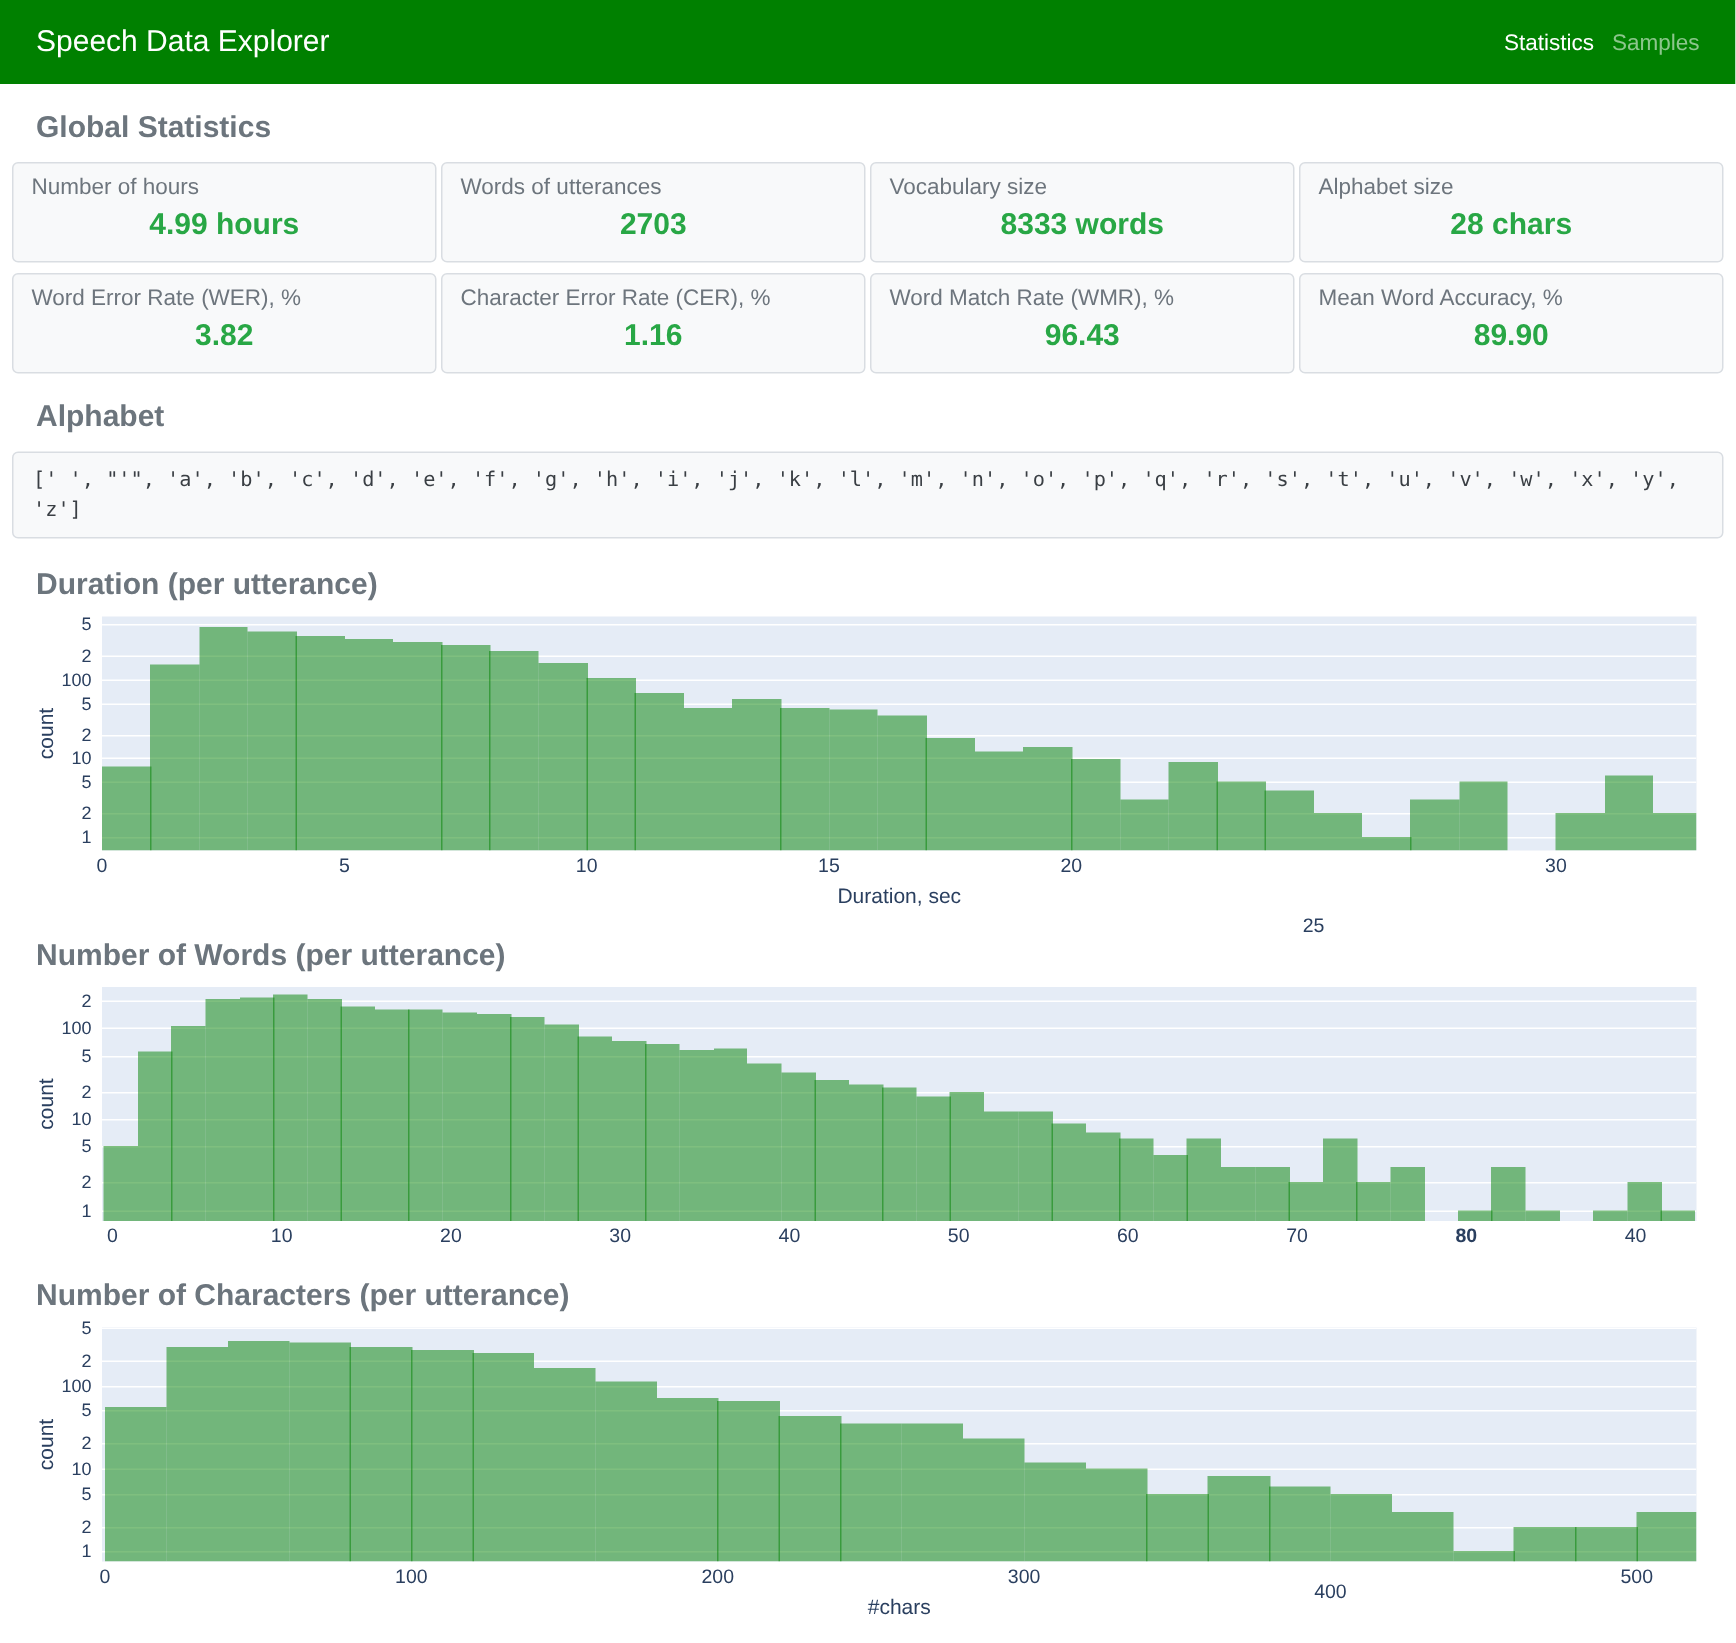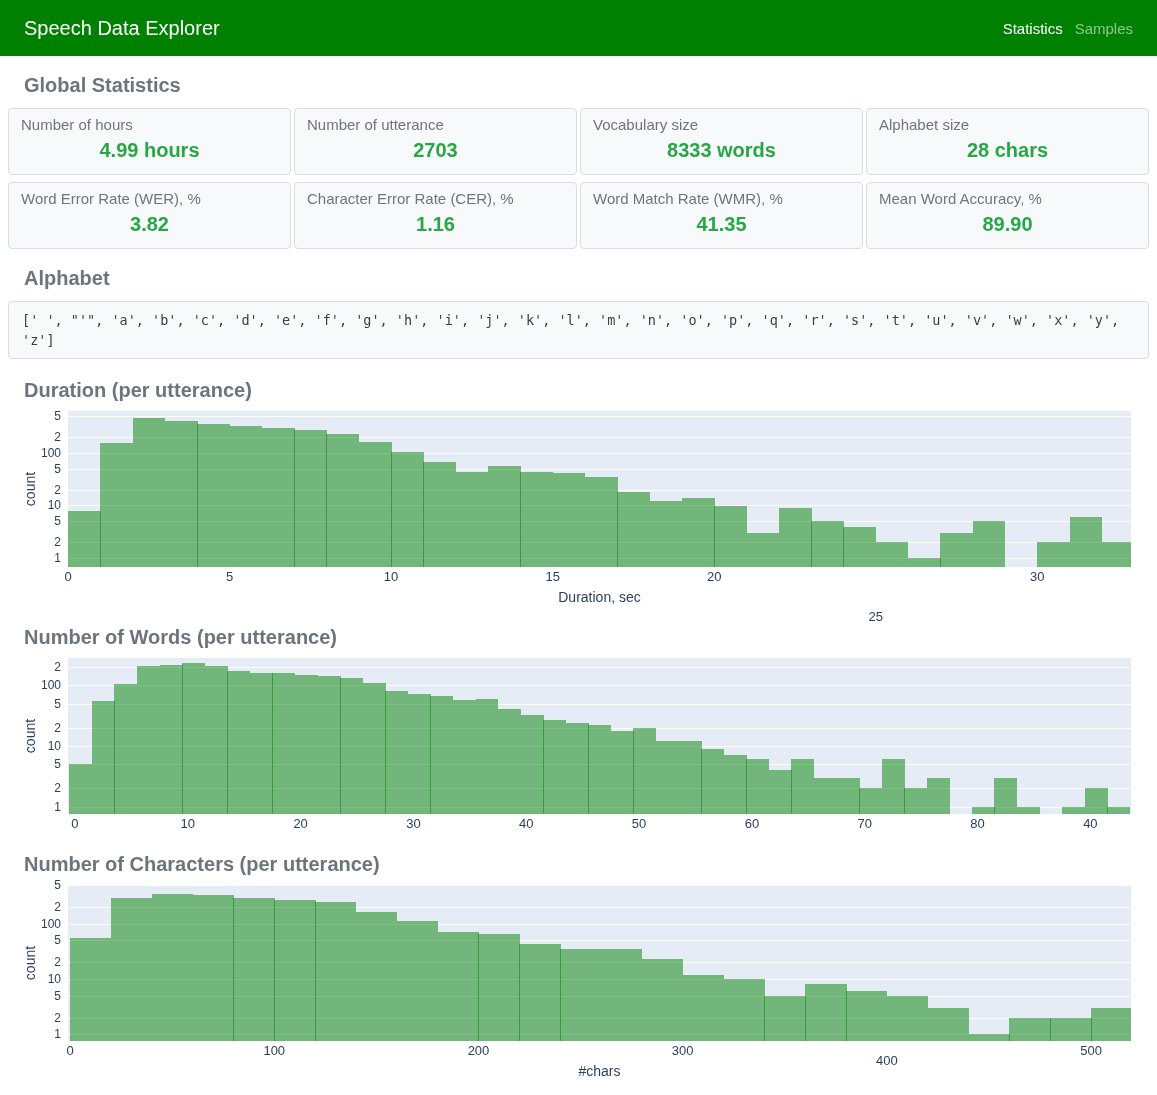--- a/index.html
+++ b/index.html
@@ -69,42 +69,42 @@
 <main class="content">
 
   <h2 class="section">Global Statistics</h2>
 
   <div class="stats-grid">
     <div class="stat-card">
       <span class="stat-label">Number of hours</span>
       <span class="stat-value">4.99 hours</span>
     </div>
     <div class="stat-card">
-      <span class="stat-label">Number of utterance</span>
+      <span class="stat-label">Words of utterances</span>
       <span class="stat-value">2703</span>
     </div>
     <div class="stat-card">
       <span class="stat-label">Vocabulary size</span>
       <span class="stat-value">8333 words</span>
     </div>
     <div class="stat-card">
       <span class="stat-label">Alphabet size</span>
       <span class="stat-value">28 chars</span>
     </div>
     <div class="stat-card">
       <span class="stat-label">Word Error Rate (WER), %</span>
       <span class="stat-value">3.82</span>
     </div>
     <div class="stat-card">
       <span class="stat-label">Character Error Rate (CER), %</span>
       <span class="stat-value">1.16</span>
     </div>
     <div class="stat-card">
       <span class="stat-label">Word Match Rate (WMR), %</span>
-      <span class="stat-value">41.35</span>
+      <span class="stat-value">96.43</span>
     </div>
     <div class="stat-card">
       <span class="stat-label">Mean Word Accuracy, %</span>
       <span class="stat-value">89.90</span>
     </div>
   </div>
 
   <h2 class="section">Alphabet</h2>
   <div class="alphabet-box">[' ', "'", 'a', 'b', 'c', 'd', 'e', 'f', 'g', 'h', 'i', 'j', 'k', 'l', 'm', 'n', 'o', 'p', 'q', 'r', 's', 't', 'u', 'v', 'w', 'x', 'y', 'z']</div>
 
@@ -250,21 +250,21 @@
         </div>
         <div class="x-ticks">
           <span class="x-tick" style="left: 0.658034%;">0</span>
           <span class="x-tick" style="left: 11.2715%;">10</span>
           <span class="x-tick" style="left: 21.885%;">20</span>
           <span class="x-tick" style="left: 32.4984%;">30</span>
           <span class="x-tick" style="left: 43.1119%;">40</span>
           <span class="x-tick" style="left: 53.7253%;">50</span>
           <span class="x-tick" style="left: 64.3388%;">60</span>
           <span class="x-tick" style="left: 74.9522%; text-align: right;">70</span>
-          <span class="x-tick" style="left: 85.5657%;">80</span>
+          <span class="x-tick" style="left: 85.5657%; font-weight: bold;">80</span>
           <span class="x-tick" style="left: 96.1792%;">40</span>
         </div>
       </div>
   </section>
 
   <section class="chart-block">
     <h2 class="section chart-h">Number of Characters (per utterance)</h2>
     <div class="chart-body">
         <div class="chart-area">
           <div class="gridline" style="top: 95.7447%;"></div>

